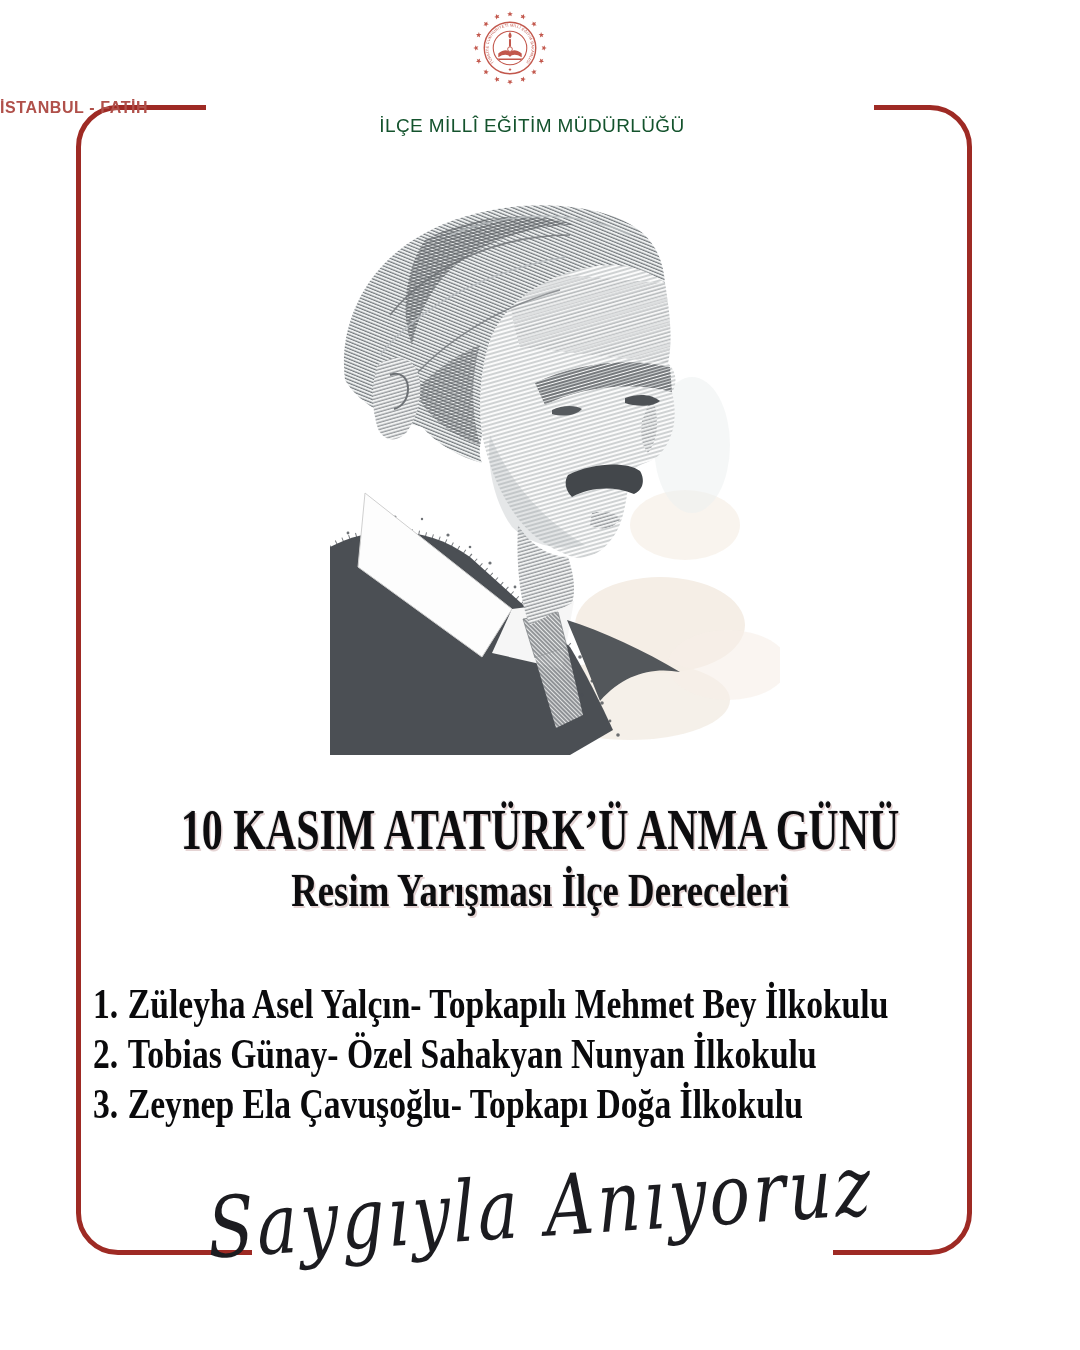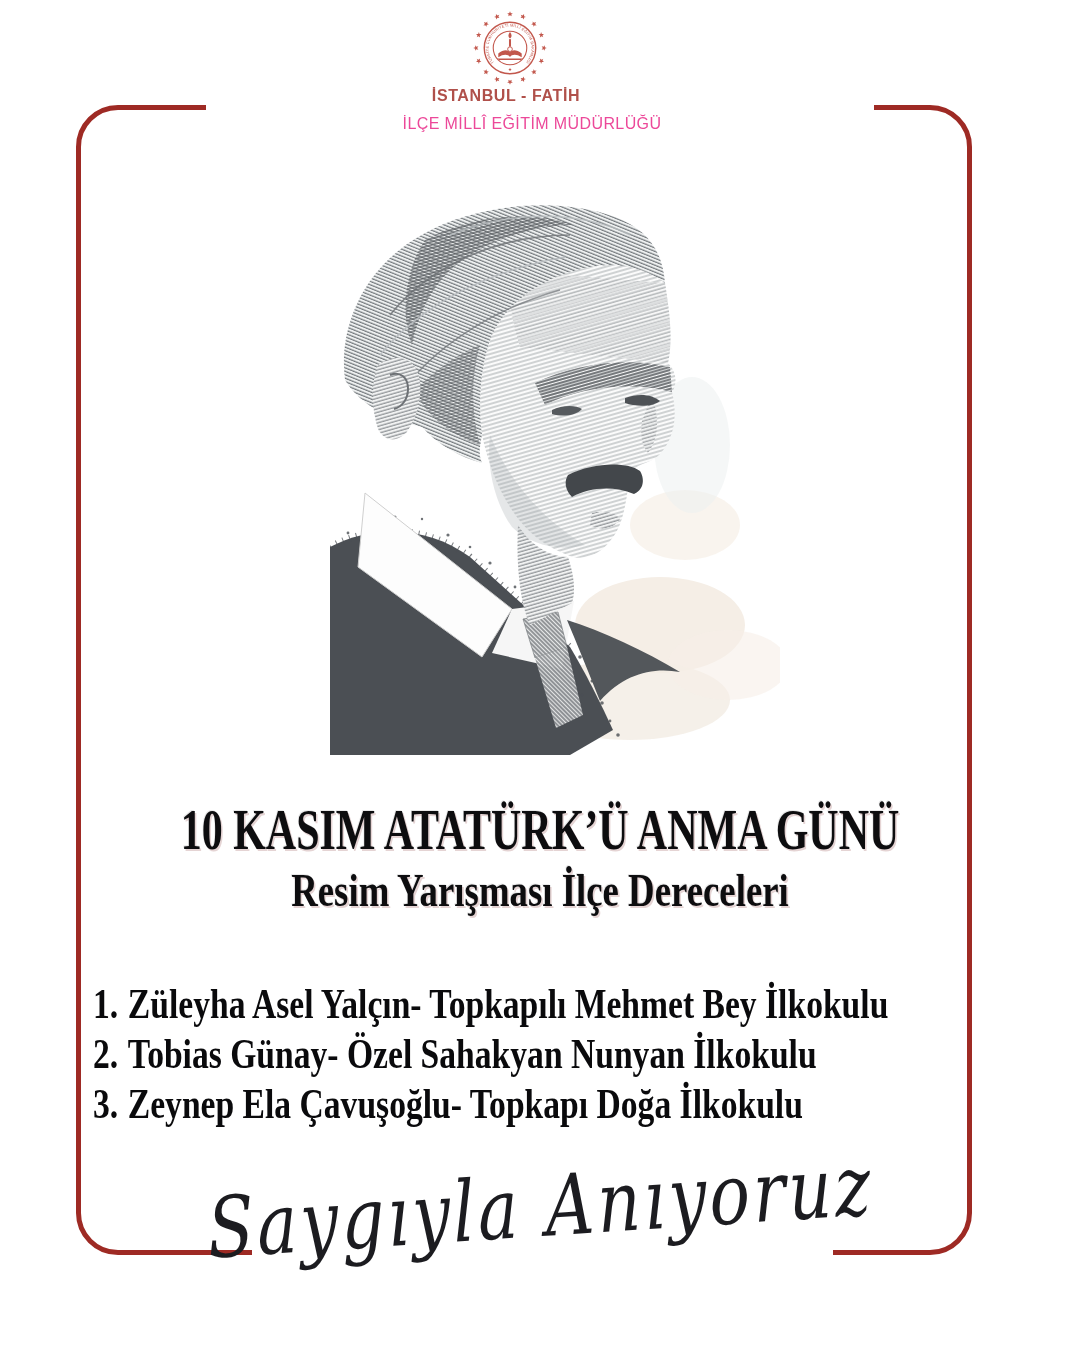--- a/index.html
+++ b/index.html
@@ -6,26 +6,26 @@
   .poster{position:relative;width:1080px;height:1350px;background:#ffffff;overflow:hidden;
           font-family:"Liberation Serif",serif;}
   
   .frame{position:absolute;left:76px;top:105px;width:886px;height:1140px;
          border:5px solid #9e2a24;border-radius:42px;z-index:1;}
   .gap{position:absolute;background:#ffffff;z-index:2;}
   .gap-top{left:206px;top:99px;width:668px;height:20px;}
   .gap-bottom{left:252px;top:1245px;width:581px;height:20px;}
   
   .emblem{position:absolute;left:471px;top:9px;width:78px;height:78px;z-index:3;}
-  .hdr1{position:absolute;top:87px;left:0;width:1012px;text-align:center;
+  .hdr1{position:absolute;top:99px;left:0;width:1012px;text-align:left;
         font-family:"Liberation Sans",sans-serif;font-weight:700;font-size:16px;
         letter-spacing:.6px;color:#b0504a;z-index:3;}
   .hdr2{position:absolute;top:115px;left:0;width:1064px;text-align:center;
-        font-family:"Liberation Sans",sans-serif;font-weight:400;font-size:16px;
-        letter-spacing:.4px;color:#ec4899;z-index:3;}
+        font-family:"Liberation Sans",sans-serif;font-weight:400;font-size:19px;
+        letter-spacing:.4px;color:#14532d;z-index:3;}
   
   .portrait{position:absolute;left:330px;top:195px;width:450px;height:560px;z-index:3;}
   .portrait svg{display:block;width:100%;height:100%;}
   
   .title-l1{position:absolute;top:798px;left:0;width:1080px;text-align:center;
             font-weight:700;font-size:56px;color:#0d0d0f;white-space:nowrap;
             transform:scaleX(.75);transform-origin:50% 50%;z-index:4;
             text-shadow:2px 2px 0 rgba(186,142,142,.38),-1px -1px 0 rgba(150,150,150,.22);}
   .title-l2{position:absolute;top:864px;left:0;width:1080px;text-align:center;
             font-weight:700;font-size:46px;color:#0d0d0f;white-space:nowrap;

